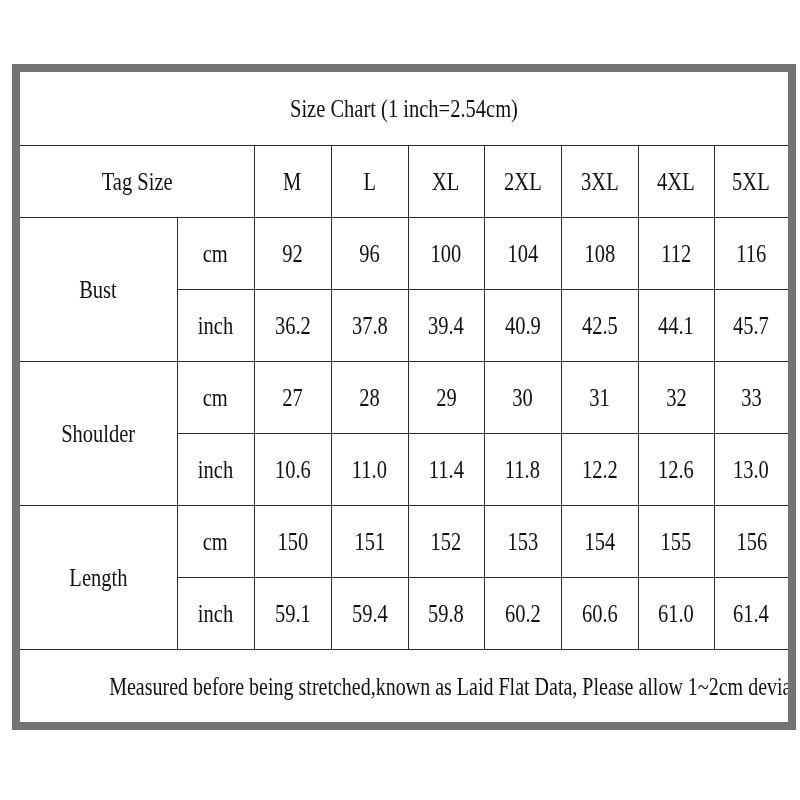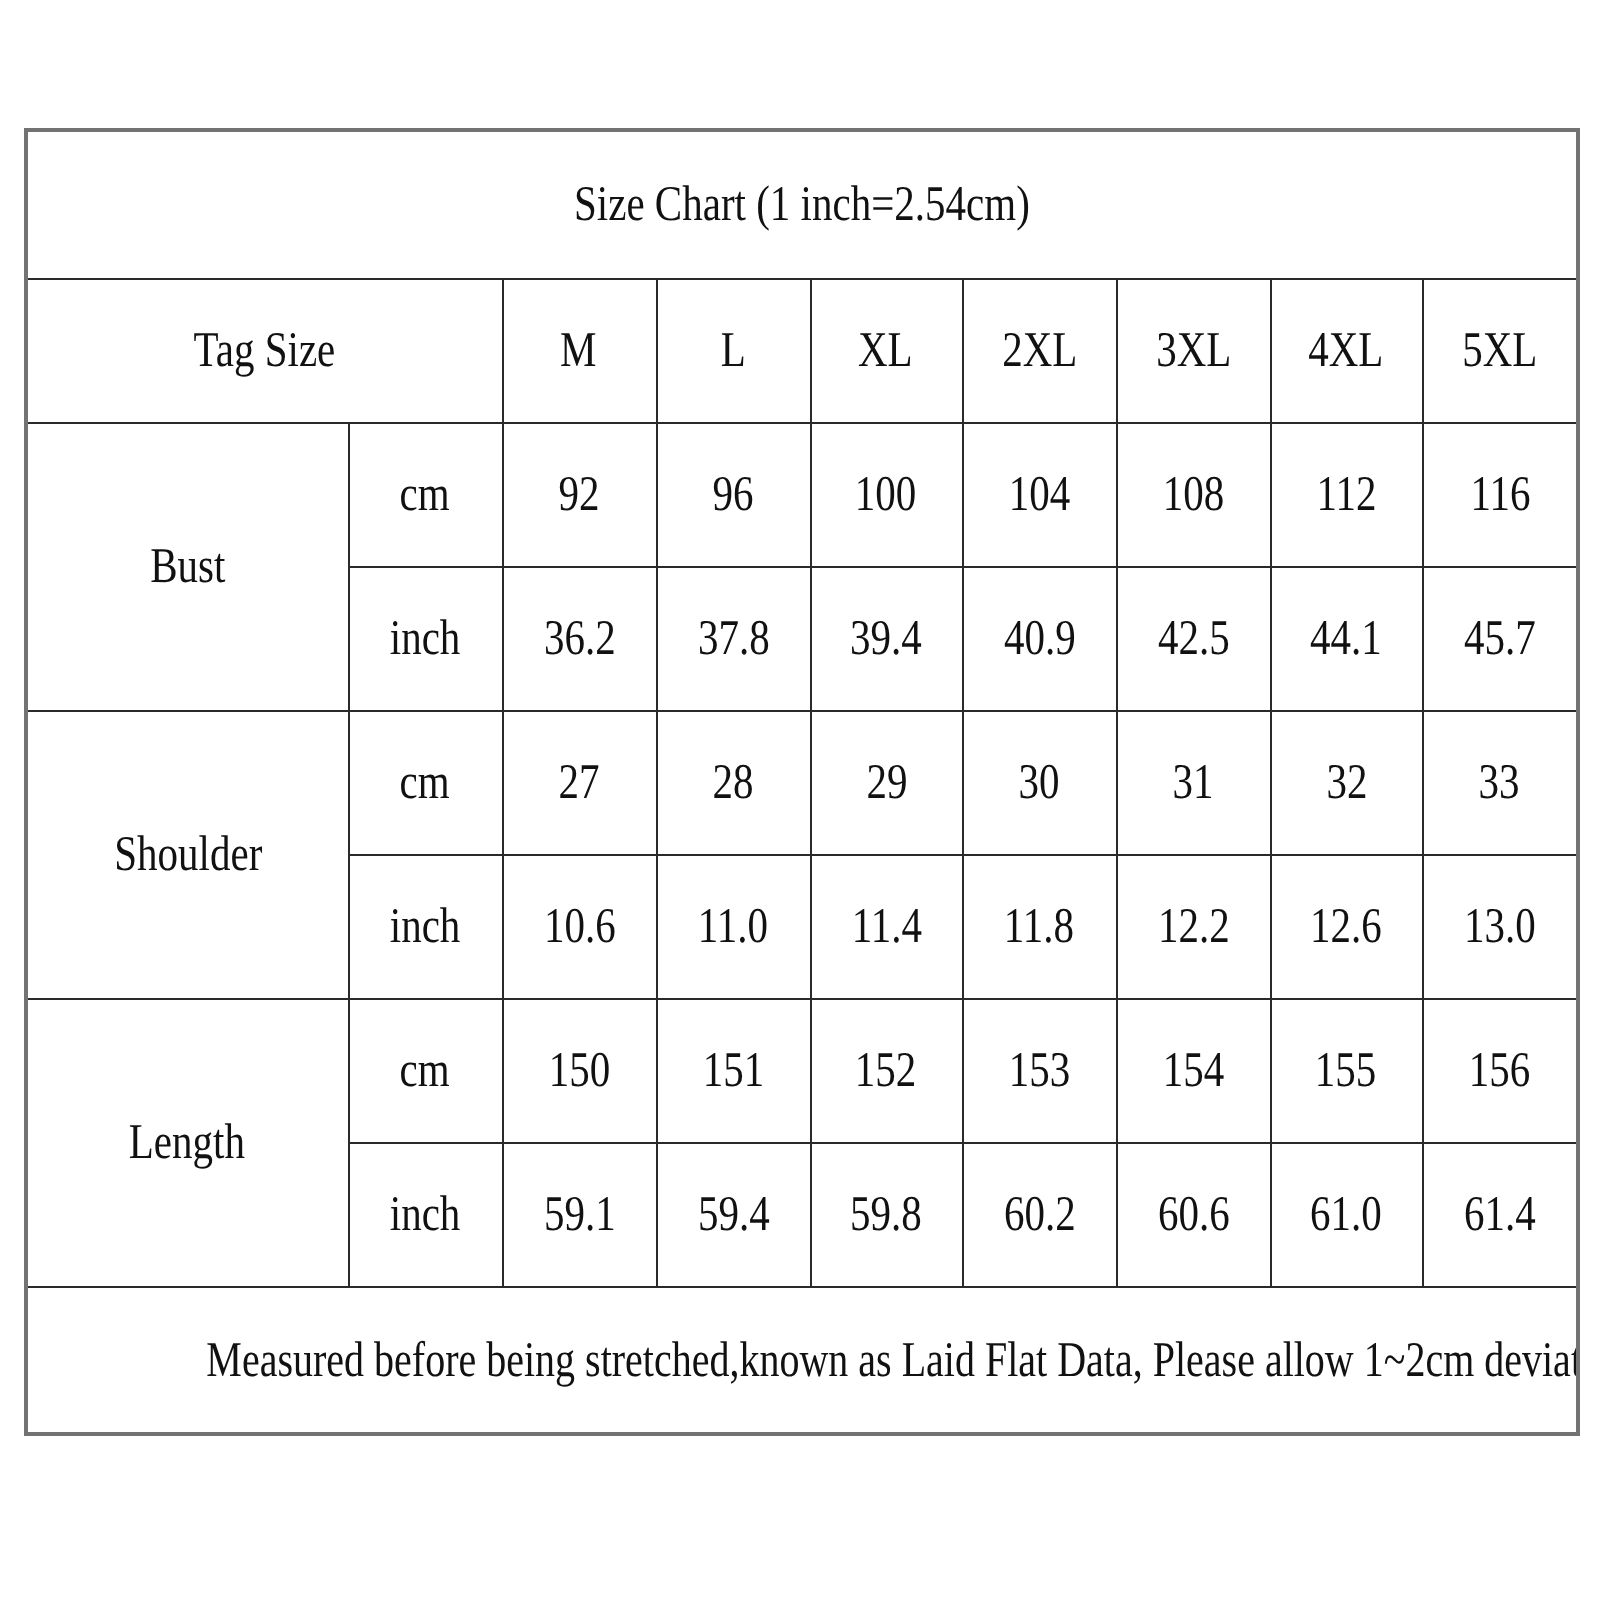--- a/index.html
+++ b/index.html
@@ -15,21 +15,21 @@
       font-family: "Liberation Serif", "DejaVu Serif", serif;
       color: #111111;
     }
     .size-table {
       position: absolute;
       left: 12px;
       top: 64px;
       width: 776px;
       border-collapse: collapse;
       table-layout: fixed;
-      border: 2px solid #737373;
+      border: 8px solid #737373;
     }
     .size-table td {
       border: 1.5px solid #2a2a2a;
       text-align: center;
       vertical-align: middle;
       padding: 0;
       font-size: 25px;
       line-height: 1;
       overflow: hidden;
       white-space: nowrap;

